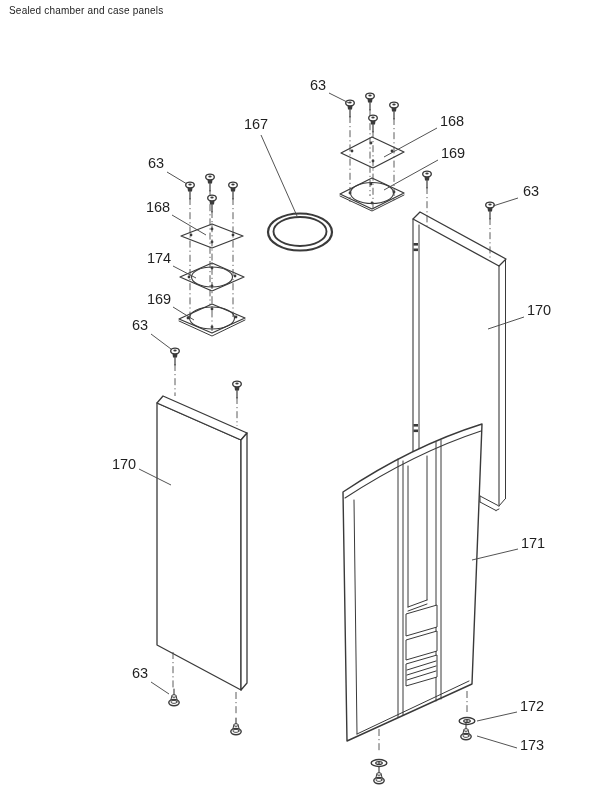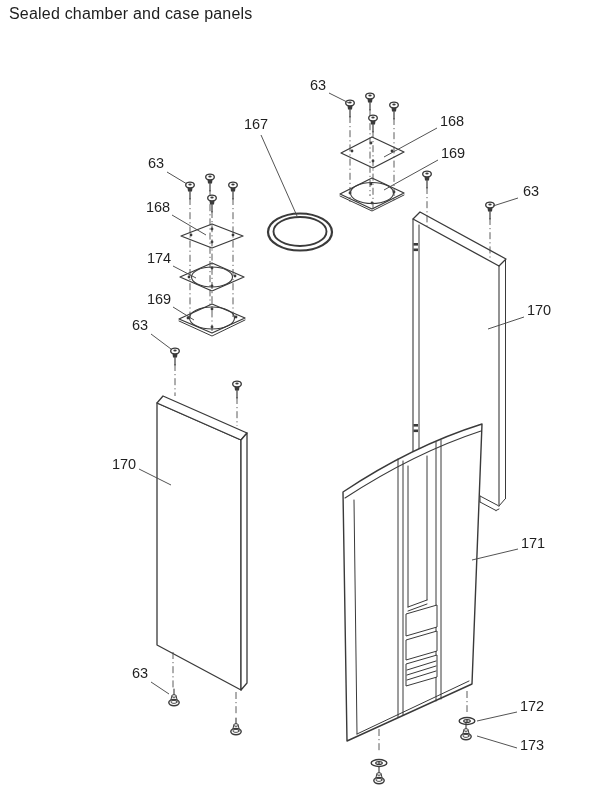--- a/index.html
+++ b/index.html
@@ -1,17 +1,17 @@
 <!DOCTYPE html>
 <html><head>
 <meta charset="utf-8">
 <style>
   html,body{margin:0;padding:0;background:#ffffff;}
   body{width:600px;height:800px;position:relative;font-family:"Liberation Sans",sans-serif;}
-  .title{position:absolute;left:9px;top:5px;font-size:16px;color:#1d1d1d;letter-spacing:0.2px;}
+  .title{position:absolute;left:9px;top:5px;font-size:10px;color:#1d1d1d;letter-spacing:0.2px;}
   svg{position:absolute;left:0;top:0;}
   .ol{fill:#ffffff;stroke:#3a3a3a;stroke-width:1.3;stroke-linejoin:round;}
   .ln{fill:none;stroke:#3a3a3a;stroke-width:1.1;stroke-linejoin:round;stroke-linecap:round;}
   .thin{stroke-width:1;}
   .dd{fill:none;stroke:#4a4a4a;stroke-width:0.9;stroke-dasharray:7 3 1.2 3;}
   .leader{stroke:#4a4a4a;stroke-width:0.95;}
   .dot{fill:#3a3a3a;stroke:none;}
   .mark{fill:#3a3a3a;stroke:none;}
   text.callout{font-family:"Liberation Sans",sans-serif;font-size:14.5px;fill:#1f1f1f;text-anchor:middle;}
 </style>

